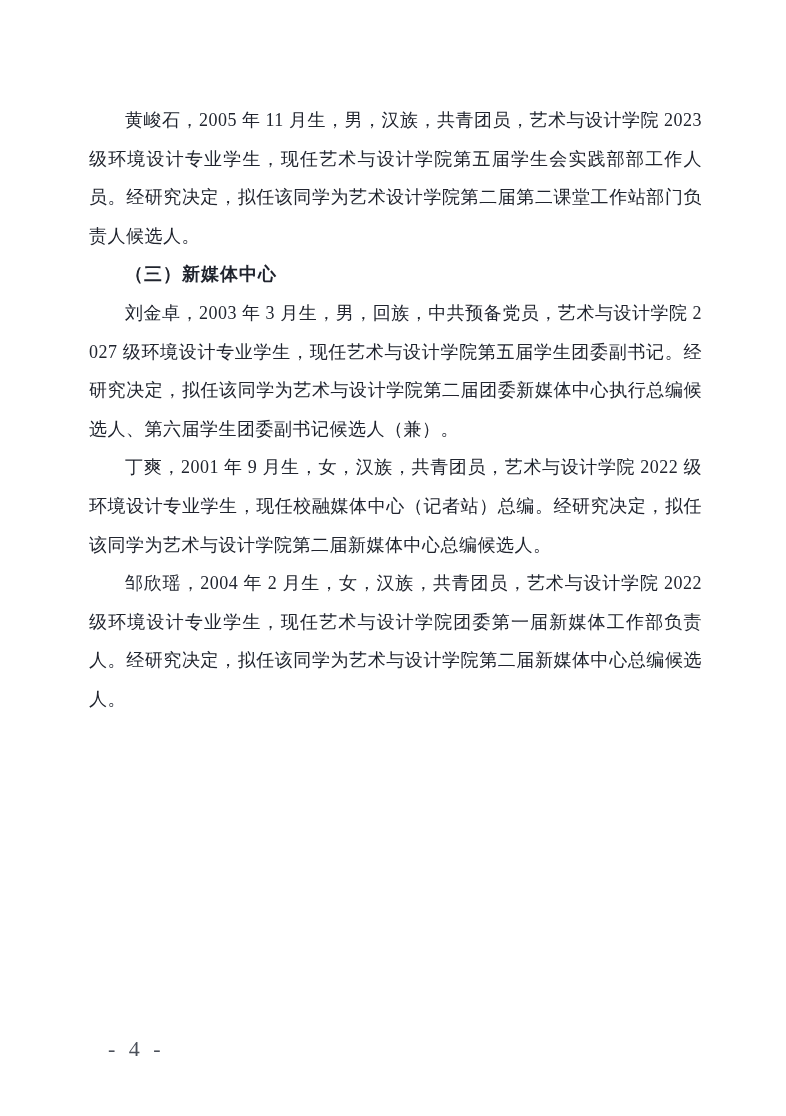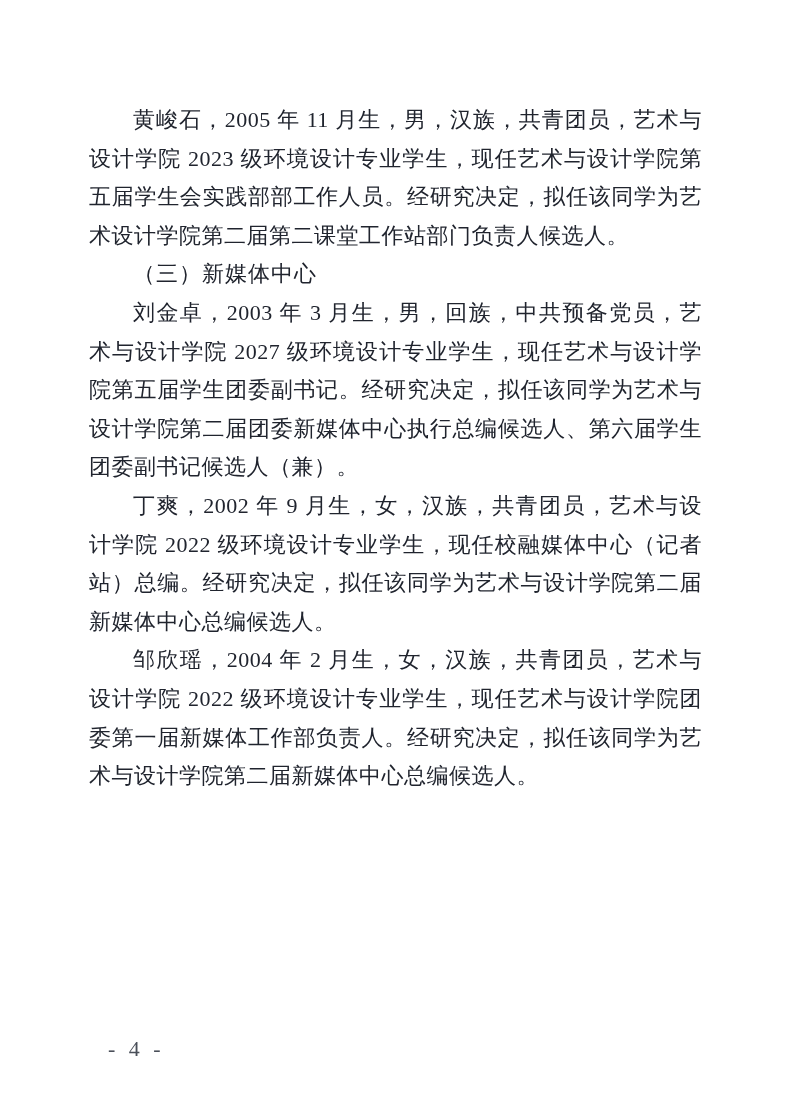--- a/index.html
+++ b/index.html
@@ -18,29 +18,29 @@
   }
   .content {
     position: absolute;
     left: 89px;
     top: 101px;
     width: 613px;
   }
   .content p {
     margin: 0;
     padding: 0;
-    font-size: 22px;
+    font-size: 18px;
     line-height: 38.6px;
     text-align: justify;
     text-indent: 2em;
     letter-spacing: 0.5px;
     word-break: break-all;
   }
   .content p.heading {
-    font-weight: normal;
+    font-weight: bold;
     letter-spacing: 1px;
   }
   .footer {
     position: absolute;
     left: 108px;
     top: 1035px;
     font-size: 22px;
     line-height: 28px;
     color: #4a4f59;
     letter-spacing: 4px;
@@ -48,18 +48,18 @@
   }
 </style>
 </head>
 <body>
 
 <div class="page">
   <div class="content">
     <p class="body-para">黄峻石，2005 年 11 月生，男，汉族，共青团员，艺术与设计学院 2023 级环境设计专业学生，现任艺术与设计学院第五届学生会实践部部工作人员。经研究决定，拟任该同学为艺术设计学院第二届第二课堂工作站部门负责人候选人。</p>
     <p class="heading">（三）新媒体中心</p>
     <p class="body-para">刘金卓，2003 年 3 月生，男，回族，中共预备党员，艺术与设计学院 2027 级环境设计专业学生，现任艺术与设计学院第五届学生团委副书记。经研究决定，拟任该同学为艺术与设计学院第二届团委新媒体中心执行总编候选人、第六届学生团委副书记候选人（兼）。</p>
-    <p class="body-para">丁爽，2002 年 9 月生，女，汉族，共青团员，艺术与设计学院 2022 级环境设计专业学生，现任校融媒体中心（记者站）总编。经研究决定，拟任该同学为艺术与设计学院第二届新媒体中心总编候选人。</p>
+    <p class="body-para">丁爽，2001 年 9 月生，女，汉族，共青团员，艺术与设计学院 2022 级环境设计专业学生，现任校融媒体中心（记者站）总编。经研究决定，拟任该同学为艺术与设计学院第二届新媒体中心总编候选人。</p>
     <p class="body-para">邹欣瑶，2004 年 2 月生，女，汉族，共青团员，艺术与设计学院 2022 级环境设计专业学生，现任艺术与设计学院团委第一届新媒体工作部负责人。经研究决定，拟任该同学为艺术与设计学院第二届新媒体中心总编候选人。</p>
 
   </div>
   <div class="footer">- 4 -</div>
 </div>
 
 </body></html>

